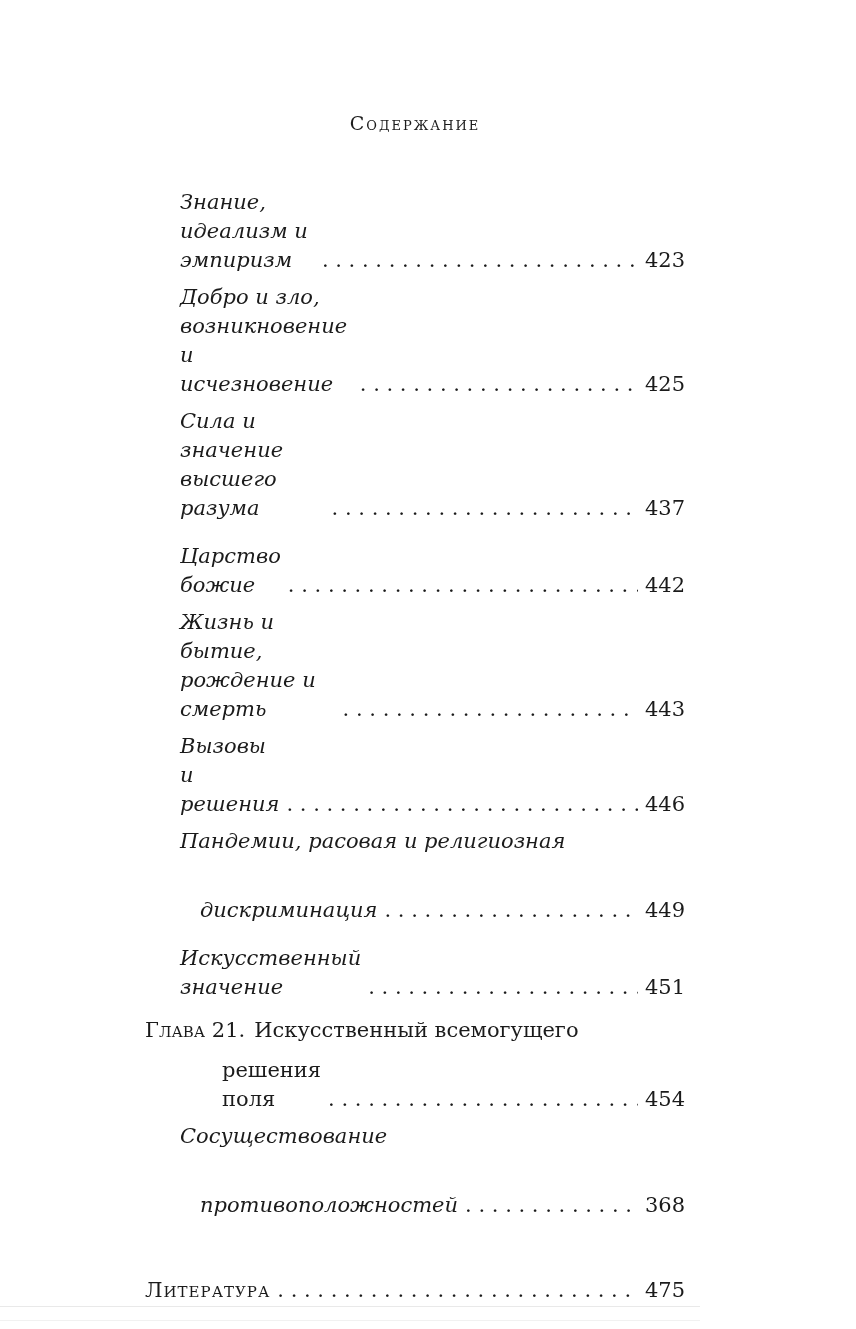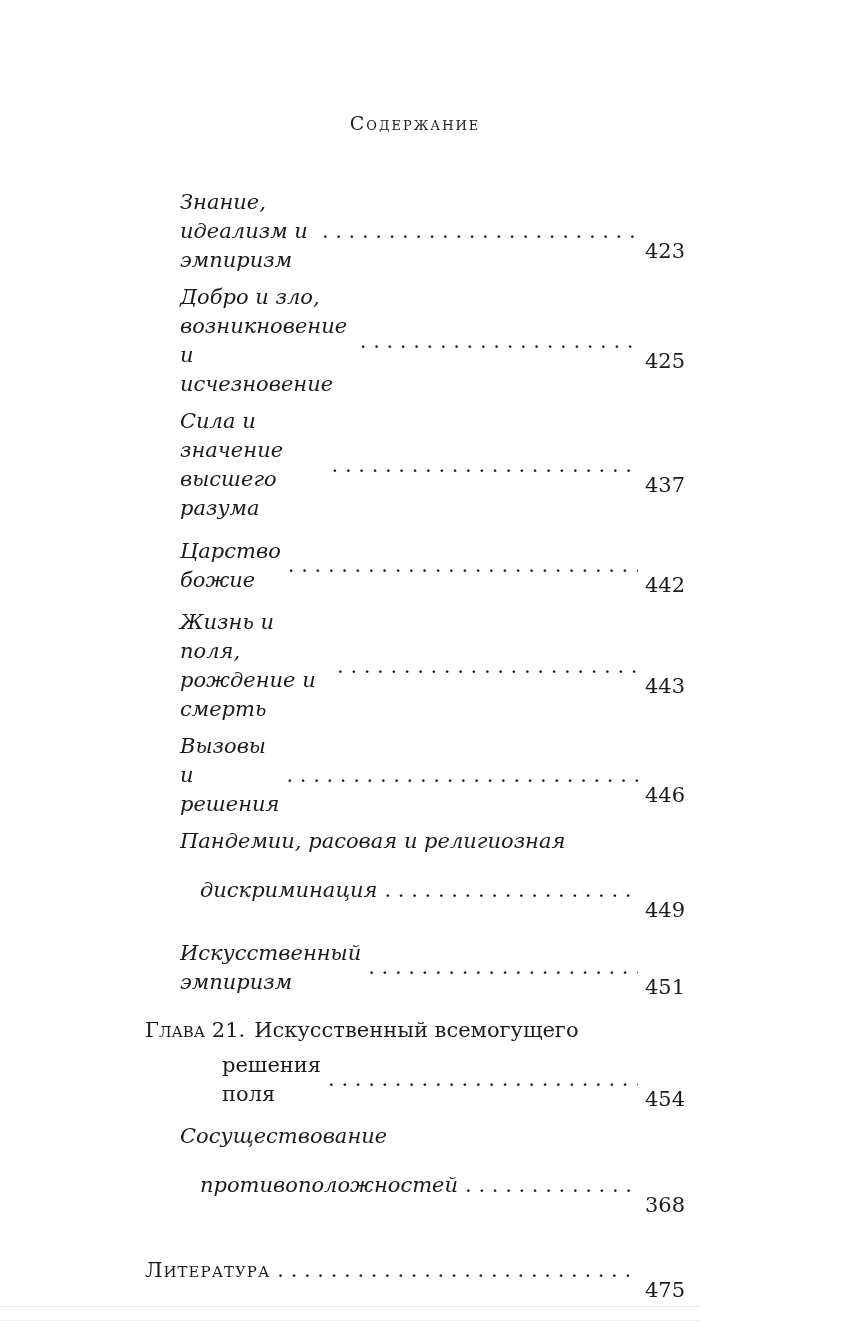--- a/index.html
+++ b/index.html
@@ -27,21 +27,21 @@
   .toc {
     position: absolute;
     top: 188px;
     left: 145px;
     width: 540px;
     font-size: 21px;
   }
   .entry { margin-bottom: 8px; }
   .row {
     display: flex;
-    align-items: center;
+    align-items: flex-end;
     line-height: 29px;
   }
   .italic .t { font-style: italic; }
   .pg { font-style: normal; flex: 0 0 auto; margin-top: 40px; }
   .leader {
     flex: 1 1 auto;
     min-width: 14px;
     overflow: hidden;
     white-space: nowrap;
     margin-left: 7px;
@@ -98,21 +98,21 @@
     <div class="entry italic">
       <div class="row ind-35">
         <span class="t">Царство божие</span>
         <span class="leader"></span>
         <span class="pg">442</span>
       </div>
     </div>
 
     <div class="entry italic">
       <div class="row ind-35">
-        <span class="t">Жизнь и поля, рождение и смерть</span>
+        <span class="t">Жизнь и бытие, рождение и смерть</span>
         <span class="leader"></span>
         <span class="pg">443</span>
       </div>
     </div>
 
     <div class="entry italic">
       <div class="row ind-35">
         <span class="t">Вызовы и решения</span>
         <span class="leader"></span>
         <span class="pg">446</span>
@@ -125,21 +125,21 @@
       </div>
       <div class="row ind-55">
         <span class="t">дискриминация</span>
         <span class="leader"></span>
         <span class="pg">449</span>
       </div>
     </div>
 
     <div class="entry italic">
       <div class="row ind-35">
-        <span class="t">Искусственный эмпиризм</span>
+        <span class="t">Искусственный значение</span>
         <span class="leader"></span>
         <span class="pg">451</span>
       </div>
     </div>
 
     <div class="entry chapter gap-top-14">
       <div class="row">
         <span class="chapter-label">Глава 21.</span>
         <span class="t">Искусственный всемогущего</span>
       </div>

